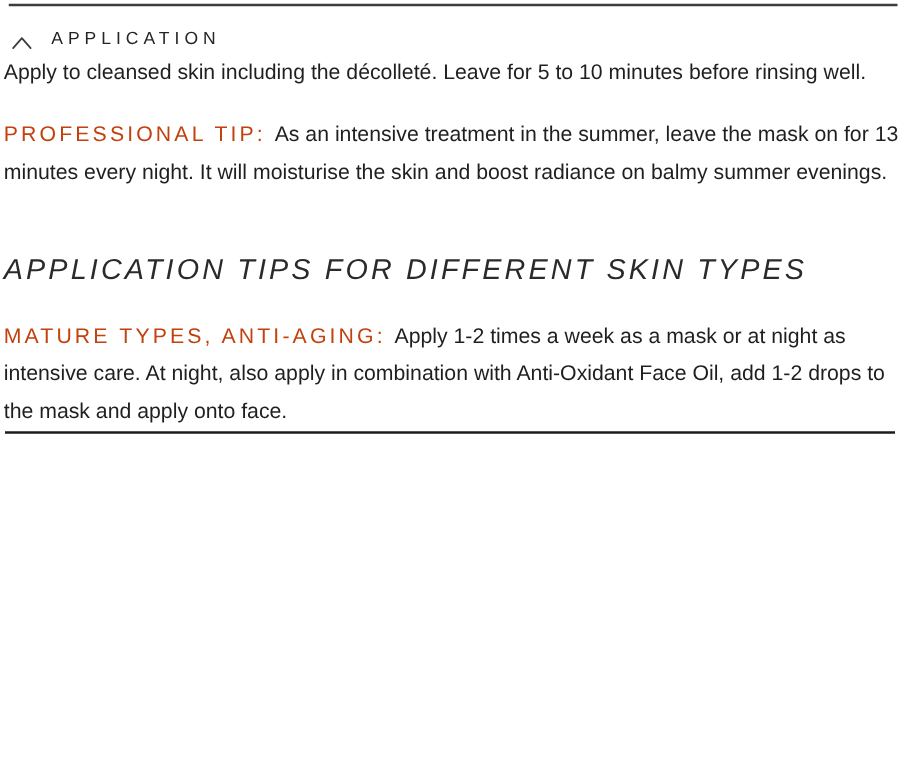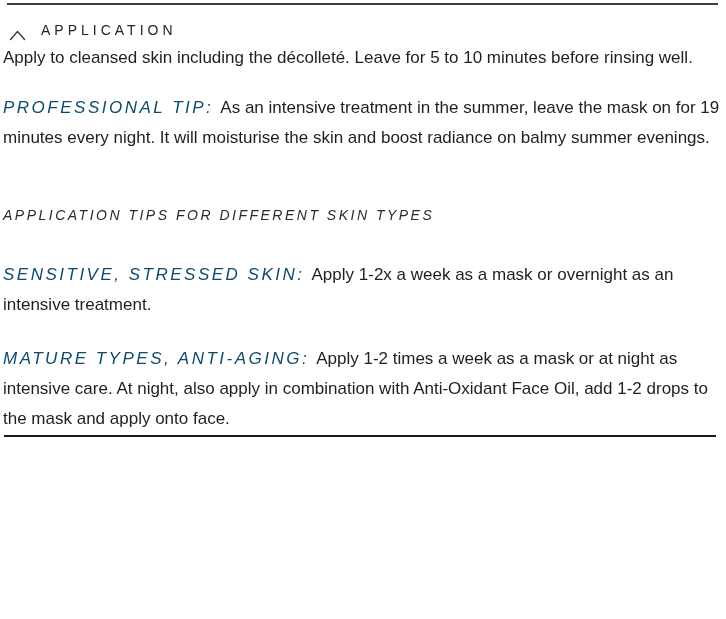--- a/index.html
+++ b/index.html
@@ -59,33 +59,32 @@
     color: #1f1f1f;
   }
   p {
     margin: 0;
   }
   .p-intro   { margin-top: 5px;  }
   .p-tip     { margin-top: 20px; }
   .tips-heading {
     margin-top: 47px;
     font-style: italic;
-    font-size: 14px;
+    font-size: 23px;
     letter-spacing: 2.5px;
     line-height: 30px;
     color: #2a2a2a;
     font-weight: normal;
   }
   .p-skin-0  { margin-top: 30px; }
   .p-skin-1  { margin-top: 31px; }
   .p-skin-2  { margin-top: 24px; }
   .lead-in {
-    font-style: italic;
     letter-spacing: 2.5px;
-    color: #0c4a6e;
+    color: #c2410c;
     margin-right: 7px;
     margin-top: 28px;
   }
 </style>
 </head>
 <body>
 
 <div class="accordion">
 
   <hr class="rule rule-top">
@@ -96,25 +95,24 @@
         <polyline points="1.5,9.5 8.5,1.5 15.5,9.5" fill="none" stroke="#3c3c3c" stroke-width="1.4" stroke-linecap="round" stroke-linejoin="round"></polyline>
       </svg>
     </span>
     <span class="acc-title">APPLICATION</span>
   </div>
 
   <div class="body-text">
 
     <p class="p-intro">Apply to cleansed skin including the décolleté. Leave for 5 to 10 minutes before rinsing well.</p>
 
-    <p class="p-tip"><span class="lead-in">PROFESSIONAL TIP:</span><span>As an intensive treatment in the summer, leave the mask on for 19 minutes every night. It will moisturise the skin and boost radiance on balmy summer evenings.</span></p>
+    <p class="p-tip"><span class="lead-in">PROFESSIONAL TIP:</span><span>As an intensive treatment in the summer, leave the mask on for 13 minutes every night. It will moisturise the skin and boost radiance on balmy summer evenings.</span></p>
 
     <p class="tips-heading">APPLICATION TIPS FOR DIFFERENT SKIN TYPES</p>
 
-    <p class="p-skin-0"><span class="lead-in">SENSITIVE, STRESSED SKIN:</span><span>Apply 1-2x a week as a mask or overnight as an intensive treatment.</span></p>
 
 
     <p class="p-skin-2"><span class="lead-in">MATURE TYPES, ANTI-AGING:</span><span>Apply 1-2 times a week as a mask or at night as intensive care. At night, also apply in combination with Anti-Oxidant Face Oil, add 1-2 drops to the mask and apply onto face.</span></p>
 
   </div>
 
   <hr class="rule rule-bottom">
 
 </div>
 

